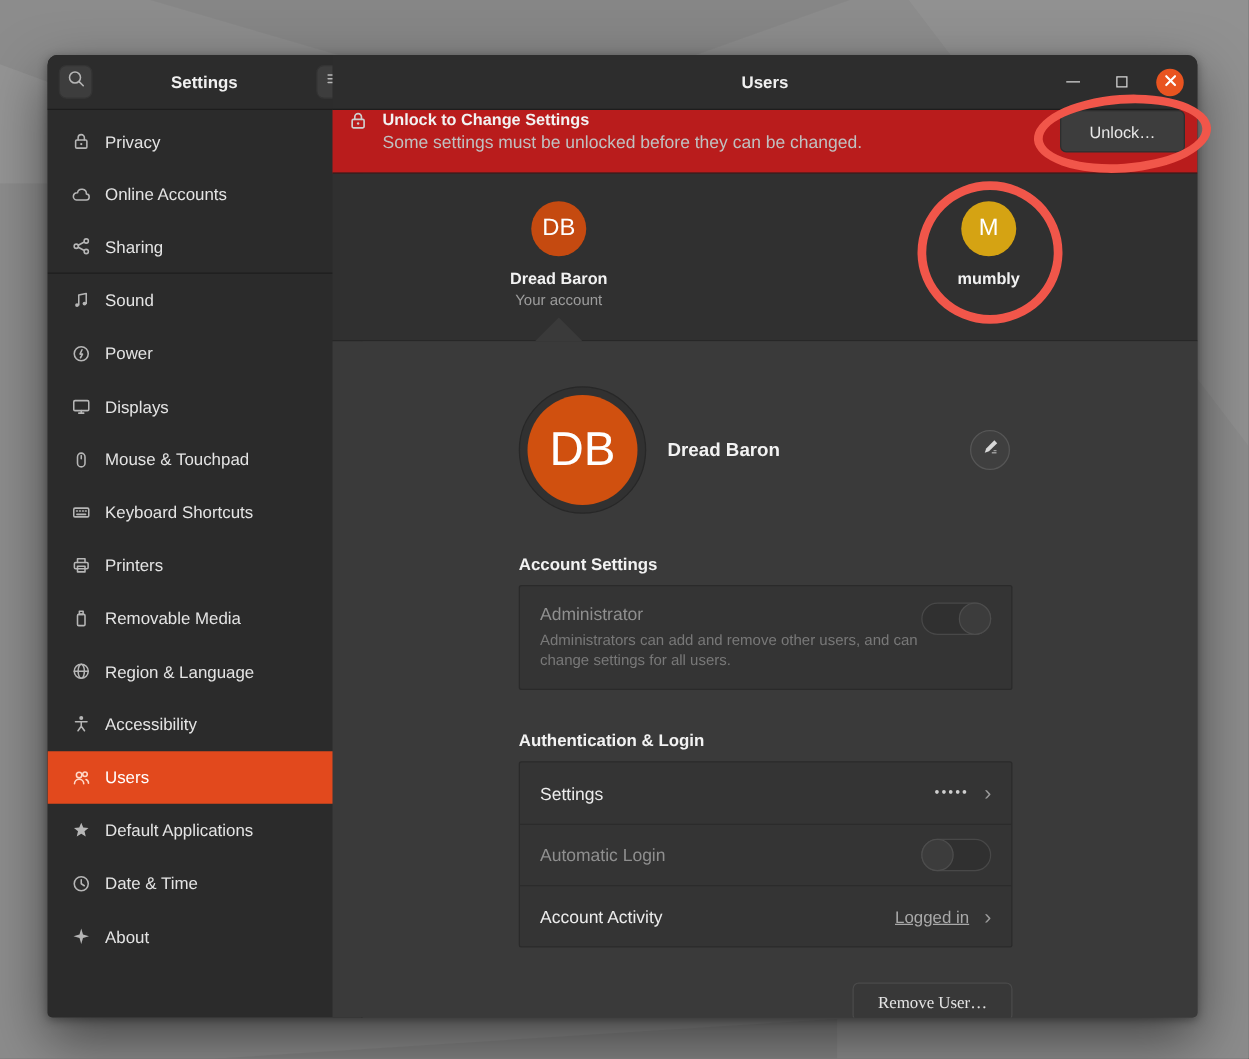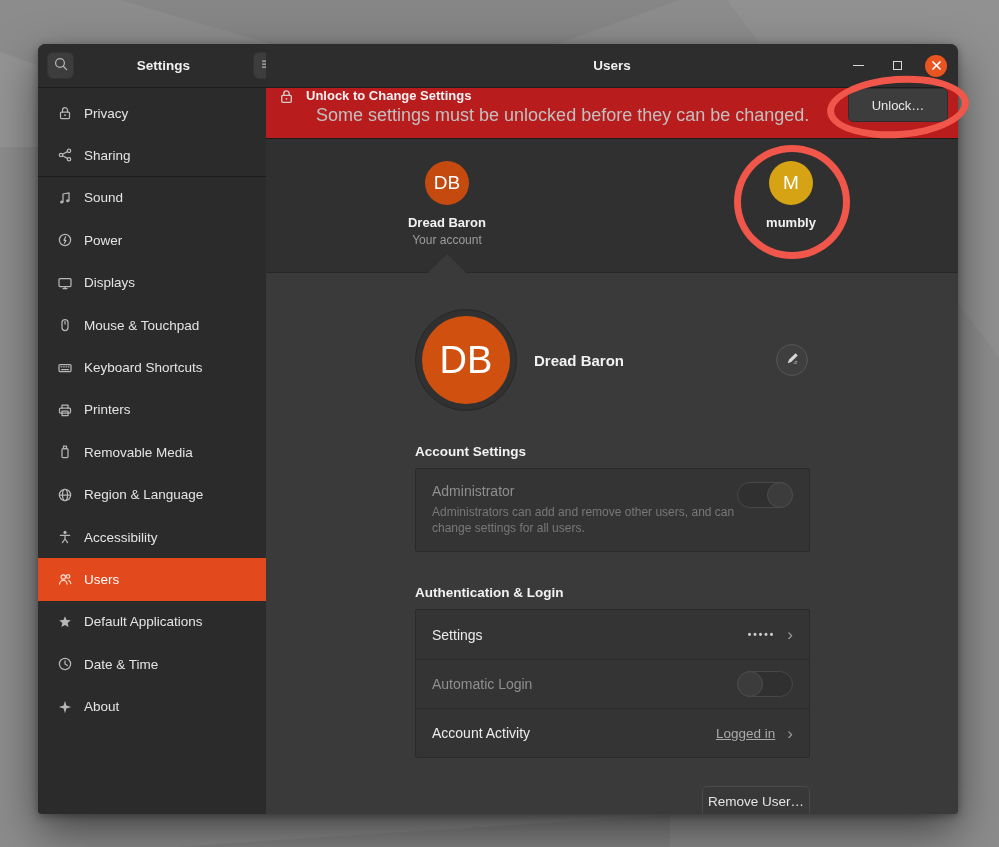--- a/index.html
+++ b/index.html
@@ -76,21 +76,21 @@
   .wc-close { width:22px; height:22px; border-radius:50%; background:#E95420;
     display:flex; align-items:center; justify-content:center; }
 
   
   .banner {
     position:absolute; left:0; top:44px; right:0; height:51px; background:#b91c1c;
     border-bottom:1px solid #1b1b1b; display:flex; align-items:flex-start; padding:0 10px 0 12px;
   }
   .banner-text { margin-left:11px; }
   .banner-title { font-size:13px; font-weight:bold; color:#f2f2f2; }
-  .banner-sub { font-size:18px; color:#c0c0c0; margin-top:2px;margin-left:10px; }
+  .banner-sub { font-size:14px; color:#c0c0c0; margin-top:2px; }
   .unlock-btn {
     margin-left:auto; width:100px; height:34px; background:#3d3d3d;
     border:1px solid #2e2e2e; border-radius:5px; color:#e8e8e8; font-size:13px;
     display:flex; align-items:center; justify-content:center; cursor:pointer;
   }
 
   
   .carousel {
     position:absolute; left:0; top:95px; right:0; height:134px; background:#303030;
     border-bottom:1px solid #272727;
@@ -154,23 +154,23 @@
   .toggle .knob {
     position:absolute; top:-1px; width:26px; height:26px; border-radius:50%;
     background:#3c3c3c; border:1px solid #4d4d4d;
   }
   .toggle.on .knob { right:-1px; }
   .toggle.off .knob { left:-1px; }
   .admin-toggle { position:absolute; right:16px; top:13px; }
 
   .remove-row { margin-top:28px; display:flex; }
   .remove-btn {
-    margin-left:auto; width:108px; height:31px; background:#383838;
+    margin-left:auto; width:128px; height:31px; background:#383838;
     border:1px solid #4a4a4a; border-radius:5px; color:#e4e4e4; font-size:13.5px;
-    display:flex; align-items:center; justify-content:center; cursor:pointer;
+    display:flex; align-items:center; justify-content:center; cursor:pointer;font-family:Liberation Serif, serif;
   }
 
   
   .annot { position:absolute; border-radius:50%; pointer-events:none; z-index:50; }
   .annot-unlock { left:827px; top:76px; width:142px; height:62px; transform:rotate(-4deg); }
   .annot-mumbly { left:734px; top:145px; width:116px; height:114px; }
 </style>
 </head>
 <body>
 
@@ -212,20 +212,28 @@
           <svg class="ic" width="16" height="16" viewBox="0 0 16 16">
               <rect x="3.5" y="7" width="9" height="6.5" rx="1"></rect>
               <path d="M5.5 7 V5.2 a2.5 2.5 0 0 1 5 0 V7"></path>
               <circle class="fil" cx="8" cy="10.2" r="0.9"></circle>
             </svg>
         </span>
         <span>Privacy</span>
         <span class="chev">›</span>
       </div>
 
+      <div class="nav-item">
+        <span class="nicon">
+          <svg class="ic" width="16" height="16" viewBox="0 0 16 16">
+              <path d="M4.2 12 h7.6 a2.4 2.4 0 0 0 .3-4.8 A3.6 3.6 0 0 0 5 6.2 A2.9 2.9 0 0 0 4.2 12 z"></path>
+            </svg>
+        </span>
+        <span>Online Accounts</span>
+      </div>
 
       <div class="nav-item" style="border-bottom:1px solid rgba(0,0,0,.32); height:42.4px;">
         <span class="nicon">
           <svg class="ic" width="16" height="16" viewBox="0 0 16 16">
               <circle cx="4" cy="8" r="1.7"></circle>
               <circle cx="12" cy="3.8" r="1.7"></circle>
               <circle cx="12" cy="12.2" r="1.7"></circle>
               <line x1="5.6" y1="7.2" x2="10.4" y2="4.6"></line>
               <line x1="5.6" y1="8.8" x2="10.4" y2="11.4"></line>
             </svg>

